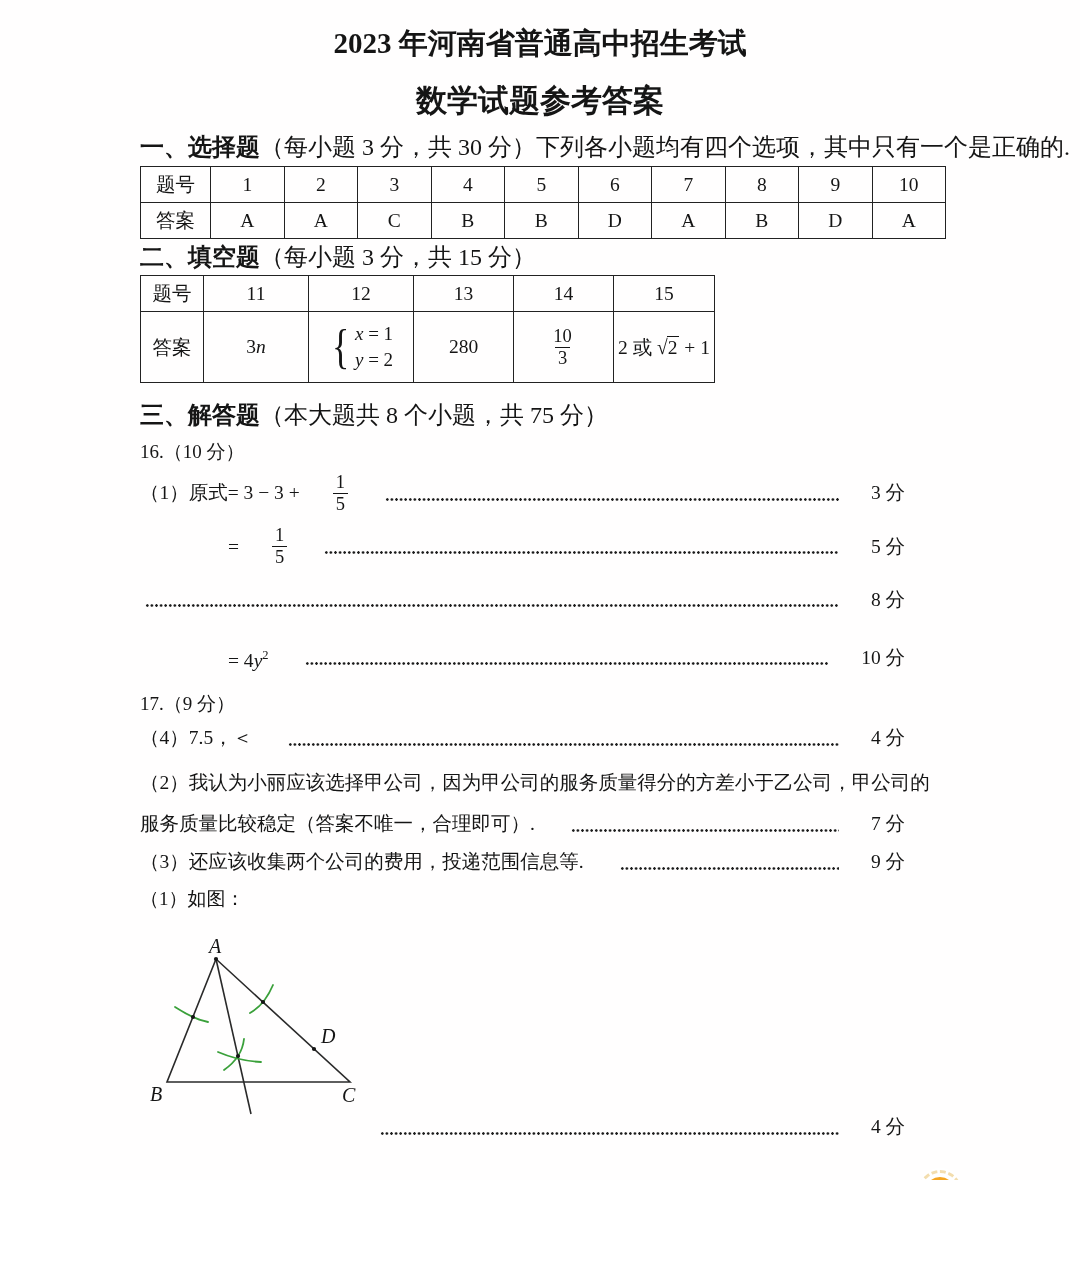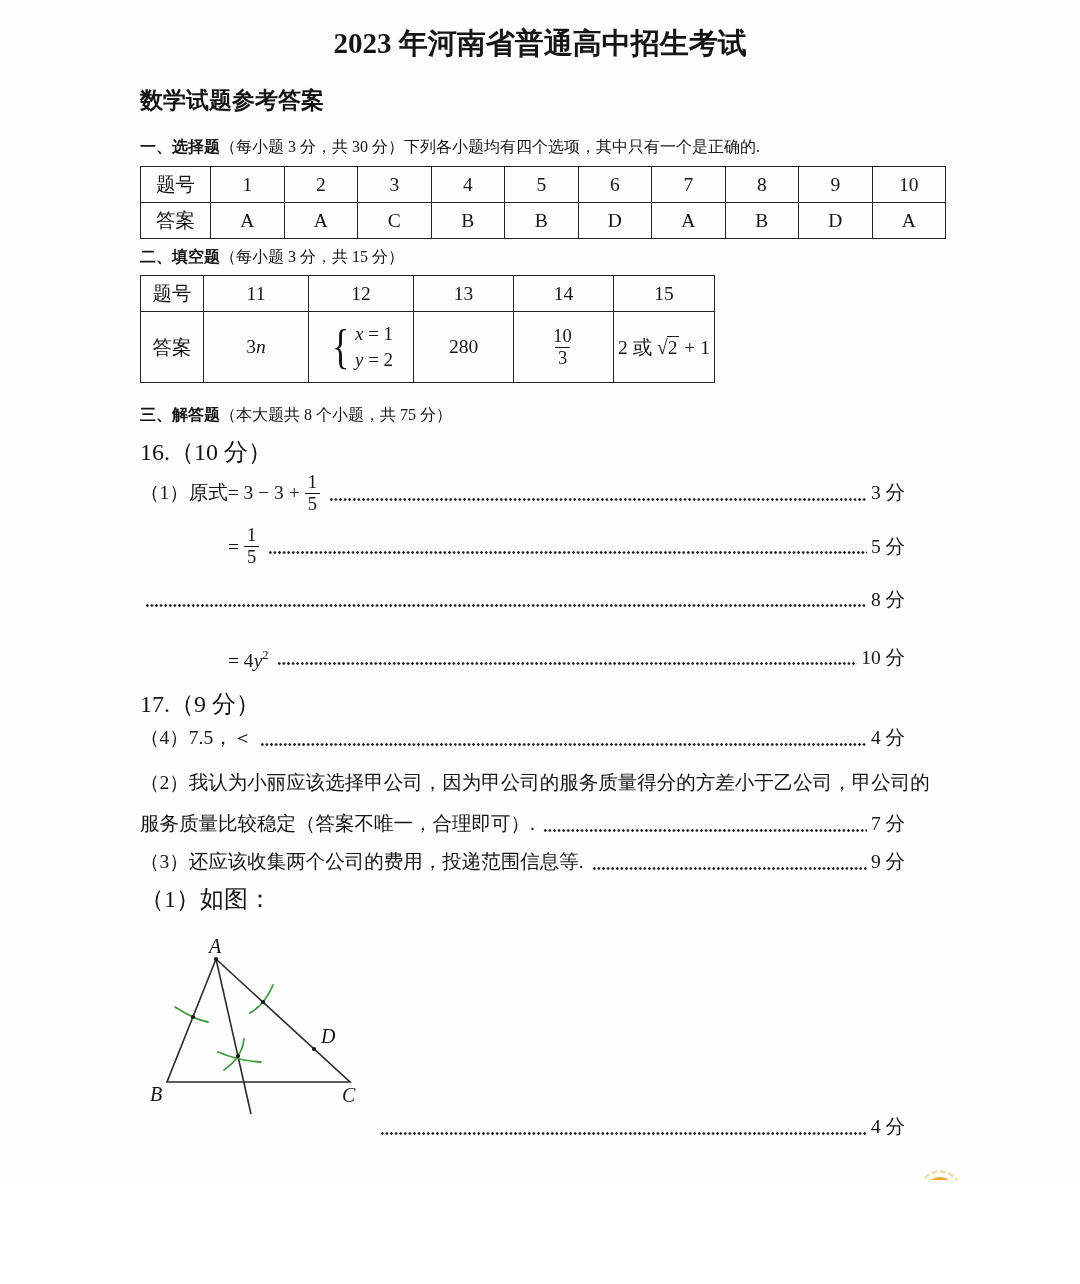--- a/index.html
+++ b/index.html
@@ -3,41 +3,41 @@
 <meta charset="utf-8">
 <style>
   html,body { margin:0; padding:0; background:#ffffff; }
   .page {
     position:relative; width:1080px; height:1180px; background:#fffefe;
     overflow:hidden; font-family:"Liberation Serif","DejaVu Serif",serif; color:#151515;
   }
   .content { position:absolute; left:140px; top:0; width:800px; }
 
   .title    { text-align:center; font-size:29px; font-weight:bold; line-height:35px; margin:26px 0 0; }
-  .subtitle { font-size:23px; font-weight:bold; line-height:35px; margin:22px 0 0; }
-
-  .sec-head { font-size:16px; line-height:26px; margin:0; white-space:nowrap; }
+  .subtitle { text-align:center; font-size:31px; font-weight:bold; line-height:35px; margin:22px 0 0; }
+
+  .sec-head { font-size:24px; line-height:26px; margin:0; white-space:nowrap; }
   .sec-head .lbl { font-weight:bold; }
 
   table.ans { border-collapse:collapse; table-layout:fixed; }
   table.ans td {
     border:1.8px solid #222; text-align:center; vertical-align:middle;
     font-size:19.5px; padding:4px;
   }
   .t1 { width:805px; margin-top:6px; }
   .t1 td { height:27px; }
   .t2 { width:574px; margin-top:5px; }
   .t2 tr.hdr  td { height:27px; }
   .t2 tr.ansr td { height:62px; }
   .m-top5  { margin-top:5px; }
   .m-top16 { margin-top:16px; }
   .m-top19 { margin-top:19px; }
 
-  .prob-head { font-size:24px; line-height:26px; margin:0; }
-  .lrow { display:flex; align-items:center; font-size:19.5px; line-height:26px; margin-right:35px; }
+  .prob-head { font-size:19px; line-height:26px; margin:0; }
+  .lrow { display:flex; align-items:center; font-size:19.5px; line-height:26px; margin-right:35px;gap:28px; }
   .lrow .lead { white-space:nowrap; margin-right:3px; }
   .dots {
     flex:1; height:5px; margin:0 4px 0 5px; position:relative; top:6px;
     background-image:radial-gradient(circle, #1c1c1c 1.15px, transparent 1.45px);
     background-size:4.6px 5px; background-repeat:repeat-x; background-position:0 50%;
   }
   .score { white-space:nowrap; }
   .indent { padding-left:88px; }
 
   .frac { display:inline-flex; flex-direction:column; align-items:center; line-height:1.12; font-size:18.5px; margin:0 4px 0 2px; vertical-align:middle; }

